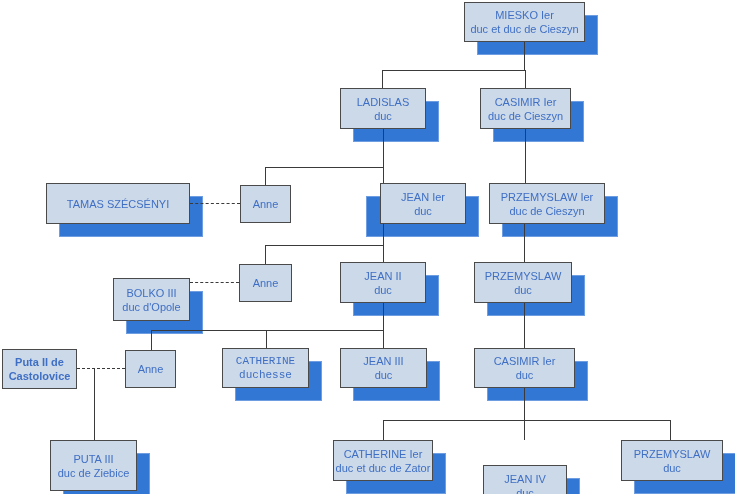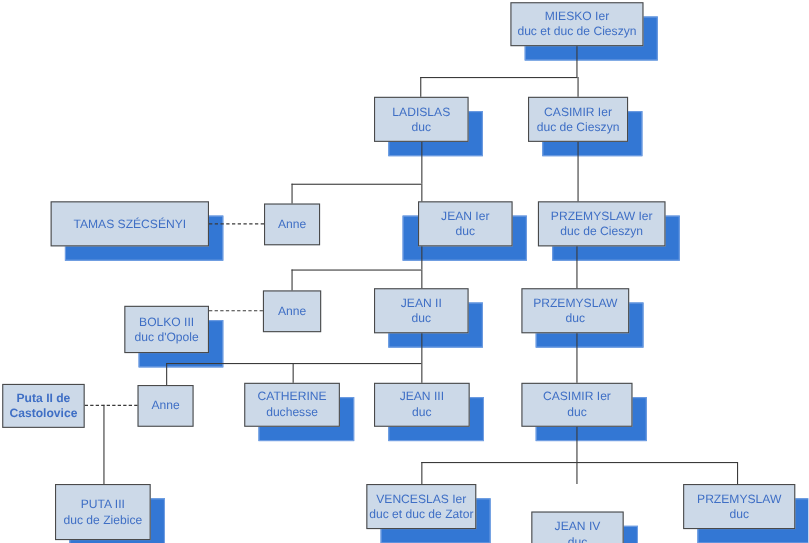--- a/index.html
+++ b/index.html
@@ -121,21 +121,21 @@
       <div class="box">
         <div class="nline">Puta II de</div>
         <div class="nline">Castolovice</div>
       </div>
     </div>
     <div class="node" style="left: 125px; top: 350px; width: 51px; height: 38px;">
       <div class="box">
         <div class="nline">Anne</div>
       </div>
     </div>
-    <div class="node" style="left: 222px; top: 348px; width: 87px; height: 40px;">
+    <div class="node" style="left: 222px; top: 348px; width: 87px; height: 40px; font-family: Liberation Mono, monospace;">
       <div class="shadow"></div>
       <div class="box">
         <div class="nline">CATHERINE</div>
         <div class="nline">duchesse</div>
       </div>
     </div>
     <div class="node" style="left: 340px; top: 348px; width: 87px; height: 40px;">
       <div class="shadow"></div>
       <div class="box">
         <div class="nline">JEAN III</div>
@@ -152,21 +152,21 @@
     <div class="node" style="left: 50px; top: 440px; width: 87px; height: 51px;">
       <div class="shadow"></div>
       <div class="box">
         <div class="nline">PUTA III</div>
         <div class="nline">duc de Ziebice</div>
       </div>
     </div>
     <div class="node" style="left: 333px; top: 440px; width: 100px; height: 41px;">
       <div class="shadow"></div>
       <div class="box">
-        <div class="nline">VENCESLAS Ier</div>
+        <div class="nline">CATHERINE Ier</div>
         <div class="nline">duc et duc de Zator</div>
       </div>
     </div>
     <div class="node" style="left: 483px; top: 440px; width: 84px; height: 41px; margin-top: 25px;">
       <div class="shadow"></div>
       <div class="box">
         <div class="nline">JEAN IV</div>
         <div class="nline">duc</div>
       </div>
     </div>

